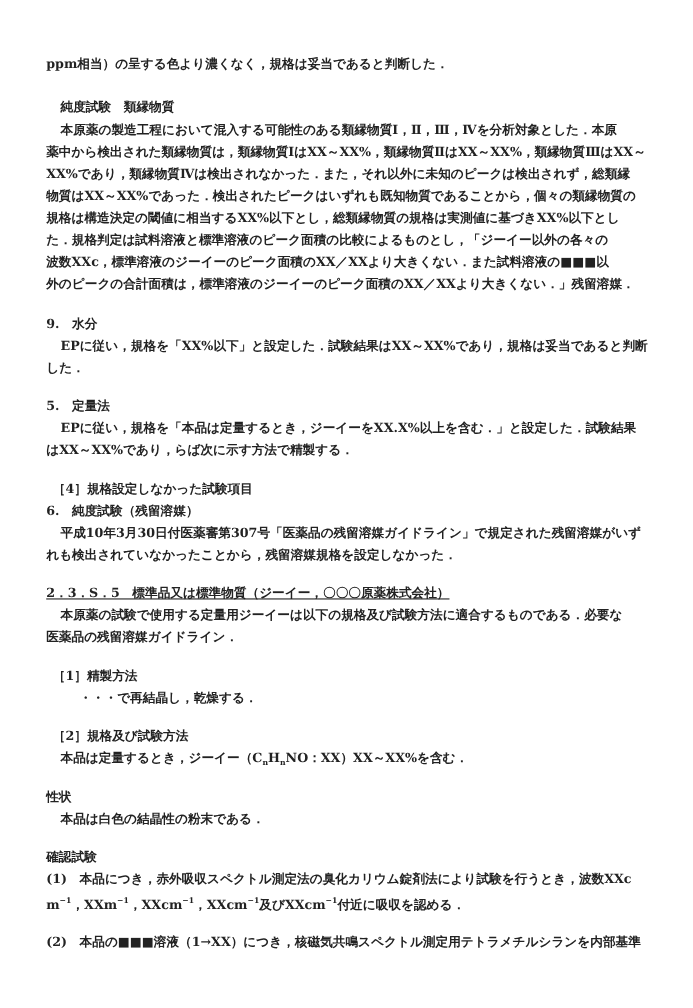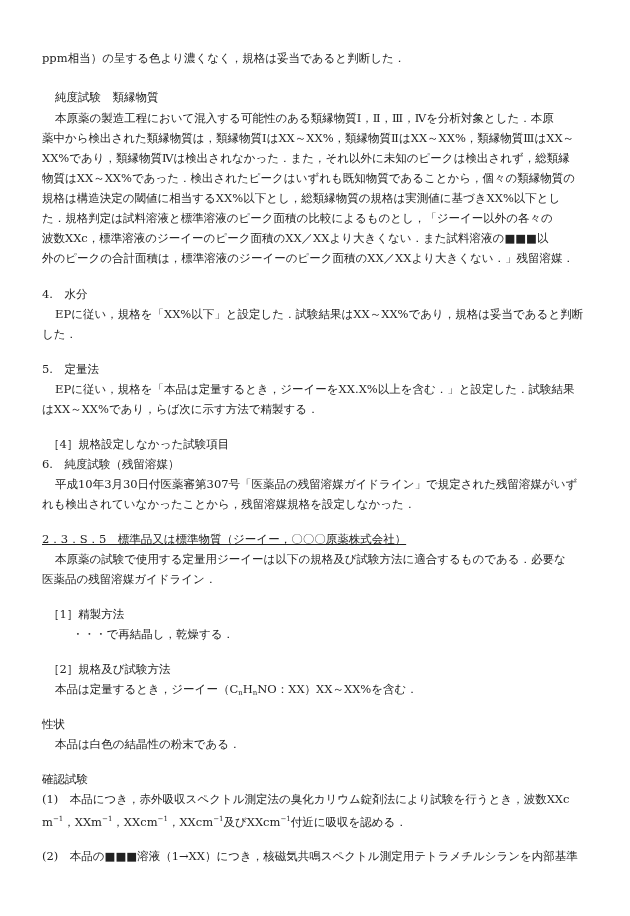--- a/index.html
+++ b/index.html
@@ -2,21 +2,21 @@
 <html><head>
   <meta charset="utf-8">
   <style>
     html, body { margin: 0; padding: 0; background: #ffffff; }
     body {
       width: 630px; height: 916px; position: relative; overflow: hidden;
       font-family: "DejaVu Serif", "Liberation Serif", serif;
       color: #222; font-size: 11.5px;
     }
     .page { position: absolute; left: 42px; top: 0; width: 540px; }
-    .line { position: absolute; left: 0; white-space: nowrap; line-height: 16px; height: 16px; }
+    .line { position: absolute; left: 0; white-space: nowrap; line-height: 16px; height: 16px; font-weight: bold; }
     .ind1 { left: 13px; }
     .ind2 { left: 30px; text-align: center; }
     .ul { text-decoration: underline; }
     sub { font-size: 7px; vertical-align: -2px; }
     sup { font-size: 7px; vertical-align: 5px; }
   </style>
 </head>
 <body>
 
 <div class="page">
@@ -25,21 +25,21 @@
   <div class="line ind1" style="top:89px">純度試験　類縁物質</div>
   <div class="line ind1" style="top:110px">本原薬の製造工程において混入する可能性のある類縁物質Ⅰ，Ⅱ，Ⅲ，Ⅳを分析対象とした．本原</div>
   <div class="line" style="top:130px">薬中から検出された類縁物質は，類縁物質ⅠはXX～XX%，類縁物質ⅡはXX～XX%，類縁物質ⅢはXX～</div>
   <div class="line" style="top:150px">XX%であり，類縁物質Ⅳは検出されなかった．また，それ以外に未知のピークは検出されず，総類縁</div>
   <div class="line" style="top:170px">物質はXX～XX%であった．検出されたピークはいずれも既知物質であることから，個々の類縁物質の</div>
   <div class="line" style="top:190px">規格は構造決定の閾値に相当するXX%以下とし，総類縁物質の規格は実測値に基づきXX%以下とし</div>
   <div class="line" style="top:210px">た．規格判定は試料溶液と標準溶液のピーク面積の比較によるものとし，「ジーイー以外の各々の</div>
   <div class="line" style="top:230px">波数XXc，標準溶液のジーイーのピーク面積のXX／XXより大きくない．また試料溶液の■■■以</div>
   <div class="line" style="top:250px">外のピークの合計面積は，標準溶液のジーイーのピーク面積のXX／XXより大きくない．」残留溶媒．</div>
 
-  <div class="line" style="top:286px">4.　水分</div>
+  <div class="line" style="top:286px">9.　水分</div>
   <div class="line ind1" style="top:306px">EPに従い，規格を「XX%以下」と設定した．試験結果はXX～XX%であり，規格は妥当であると判断</div>
   <div class="line" style="top:326px">した．</div>
 
   <div class="line" style="top:361px">5.　定量法</div>
   <div class="line ind1" style="top:381px">EPに従い，規格を「本品は定量するとき，ジーイーをXX.X%以上を含む．」と設定した．試験結果</div>
   <div class="line" style="top:401px">はXX～XX%であり，らば次に示す方法で精製する．</div>
 
   <div class="line" style="top:436px; left:6px">［4］規格設定しなかった試験項目</div>
   <div class="line" style="top:456px">6.　純度試験（残留溶媒）</div>
   <div class="line ind1" style="top:476px">平成10年3月30日付医薬審第307号「医薬品の残留溶媒ガイドライン」で規定された残留溶媒がいず</div>

